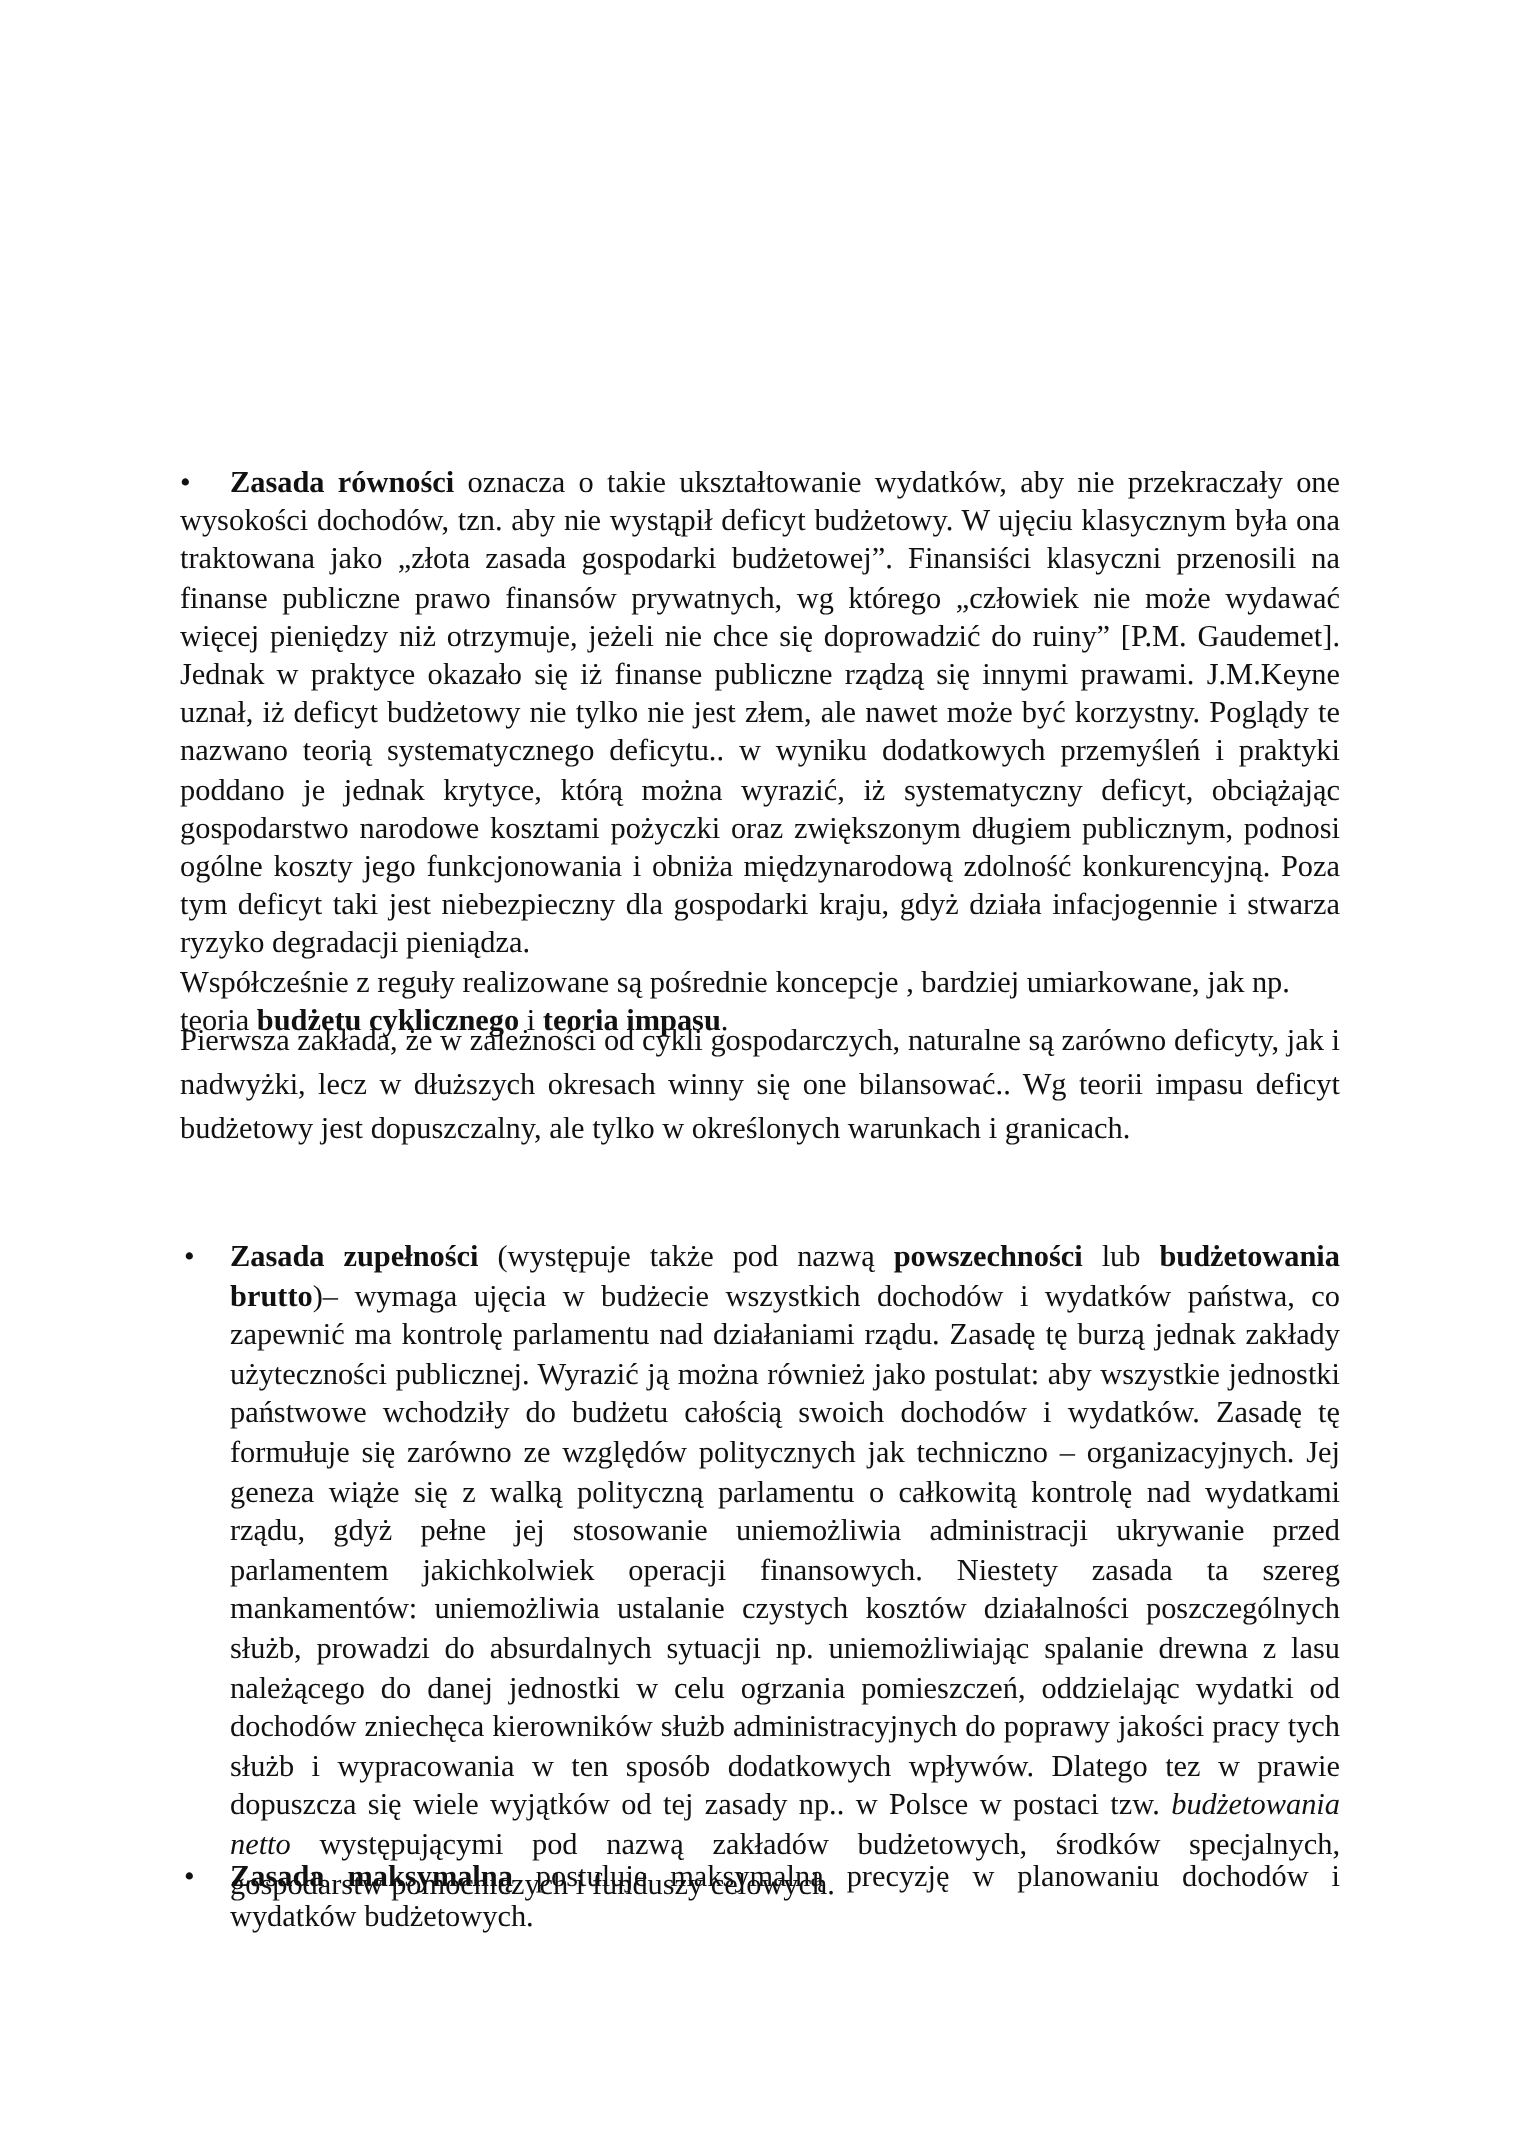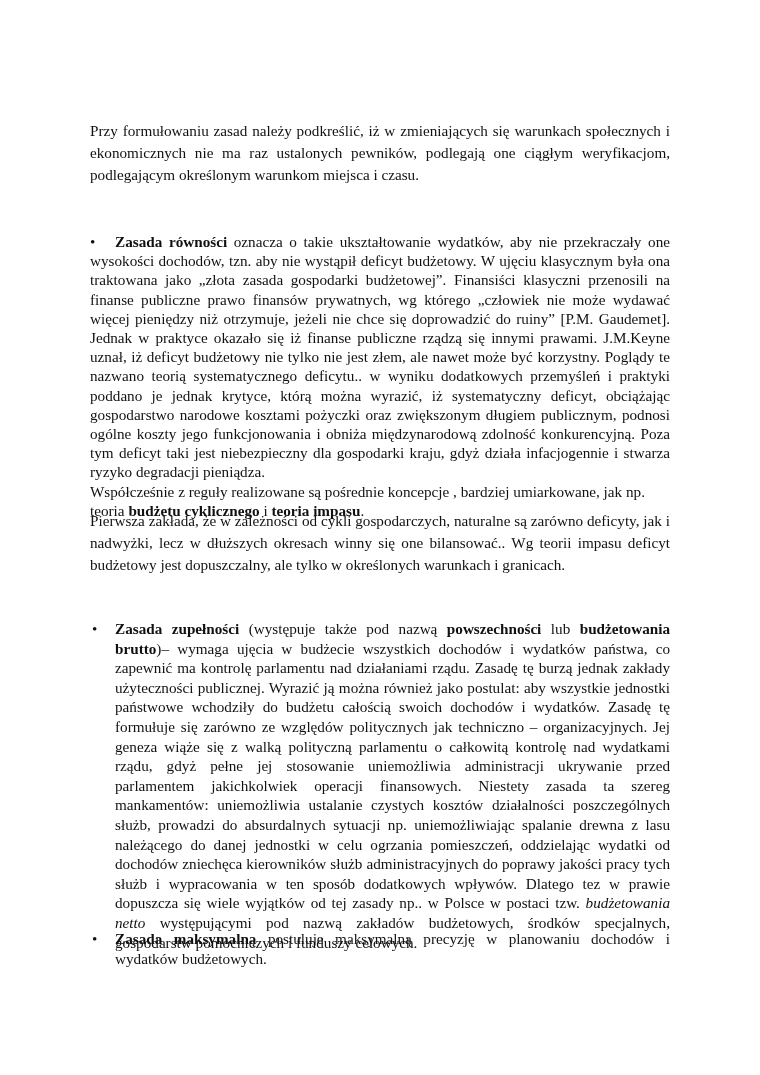--- a/index.html
+++ b/index.html
@@ -16,23 +16,20 @@
   .bullet-inline { display: inline-block; width: 25px; }
   .hang { position: relative; padding-left: 25px; }
   .hang .dot { position: absolute; left: 2px; top: 0; }
   .last-left { text-align: left; }
 </style>
 </head>
 <body>
 
 <div class="page">
 
-  <div class="block lh22" style="top:120px;">
-    <p>Przy formułowaniu zasad należy podkreślić, iż w zmieniających się warunkach społecznych i ekonomicznych nie ma raz ustalonych pewników, podlegają one ciągłym weryfikacjom, podlegającym określonym warunkom miejsca i czasu.</p>
-  </div>
 
   <div class="block lh19" style="top:232px;">
     <p><span class="bullet-inline">•</span><b>Zasada równości</b><span> oznacza o takie ukształtowanie wydatków, aby nie przekraczały one wysokości dochodów, tzn. aby nie wystąpił deficyt budżetowy. W ujęciu klasycznym była ona traktowana jako „złota zasada gospodarki budżetowej”. Finansiści klasyczni przenosili na finanse publiczne prawo finansów prywatnych, wg którego „człowiek nie może wydawać więcej pieniędzy niż otrzymuje, jeżeli nie chce się doprowadzić do ruiny” [P.M. Gaudemet]. Jednak w praktyce okazało się iż finanse publiczne rządzą się innymi prawami. J.M.Keyne uznał, iż deficyt budżetowy nie tylko nie jest złem, ale nawet może być korzystny. Poglądy te nazwano teorią systematycznego deficytu.. w wyniku dodatkowych przemyśleń i praktyki poddano je jednak krytyce, którą można wyrazić, iż systematyczny deficyt, obciążając gospodarstwo narodowe kosztami pożyczki oraz zwiększonym  długiem publicznym, podnosi ogólne koszty jego funkcjonowania i obniża międzynarodową zdolność konkurencyjną. Poza tym deficyt taki jest niebezpieczny dla gospodarki kraju, gdyż działa infacjogennie i stwarza ryzyko degradacji pieniądza.</span></p>
     <p class="last-left"><span>Współcześnie z reguły realizowane są pośrednie koncepcje , bardziej umiarkowane, jak np. teoria </span><b>budżetu cyklicznego</b><span> i </span><b>teoria impasu</b><span>.</span></p>
   </div>
 
   <div class="block lh22" style="top:510px;">
     <p>Pierwsza zakłada, że w zależności od cykli gospodarczych, naturalne są zarówno deficyty, jak i nadwyżki, lecz w dłuższych okresach winny się one bilansować.. Wg teorii impasu deficyt budżetowy jest dopuszczalny, ale tylko w określonych warunkach i granicach.</p>
   </div>
 

